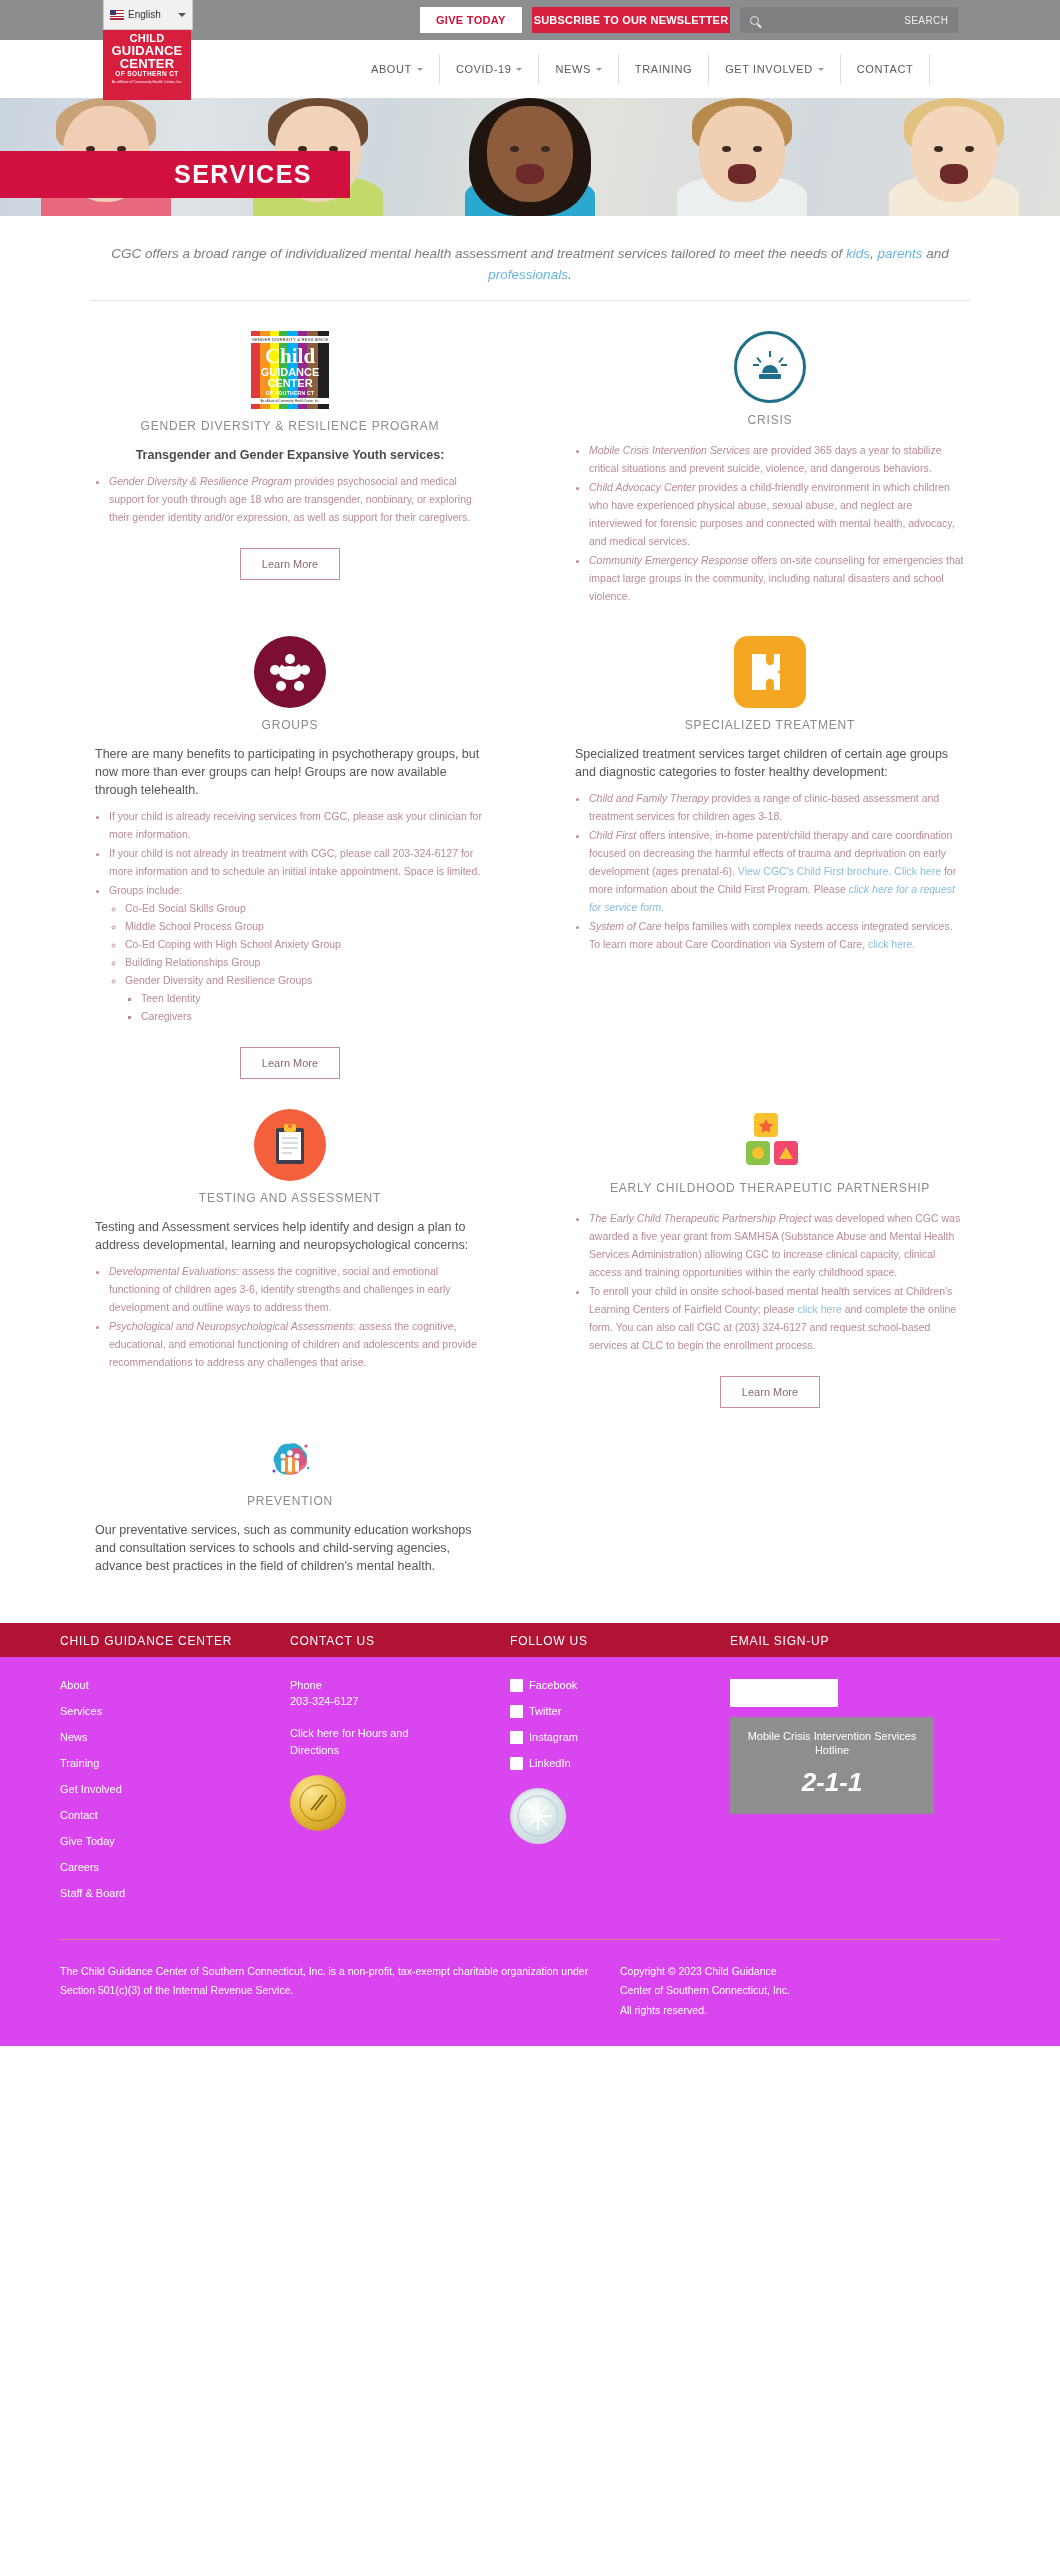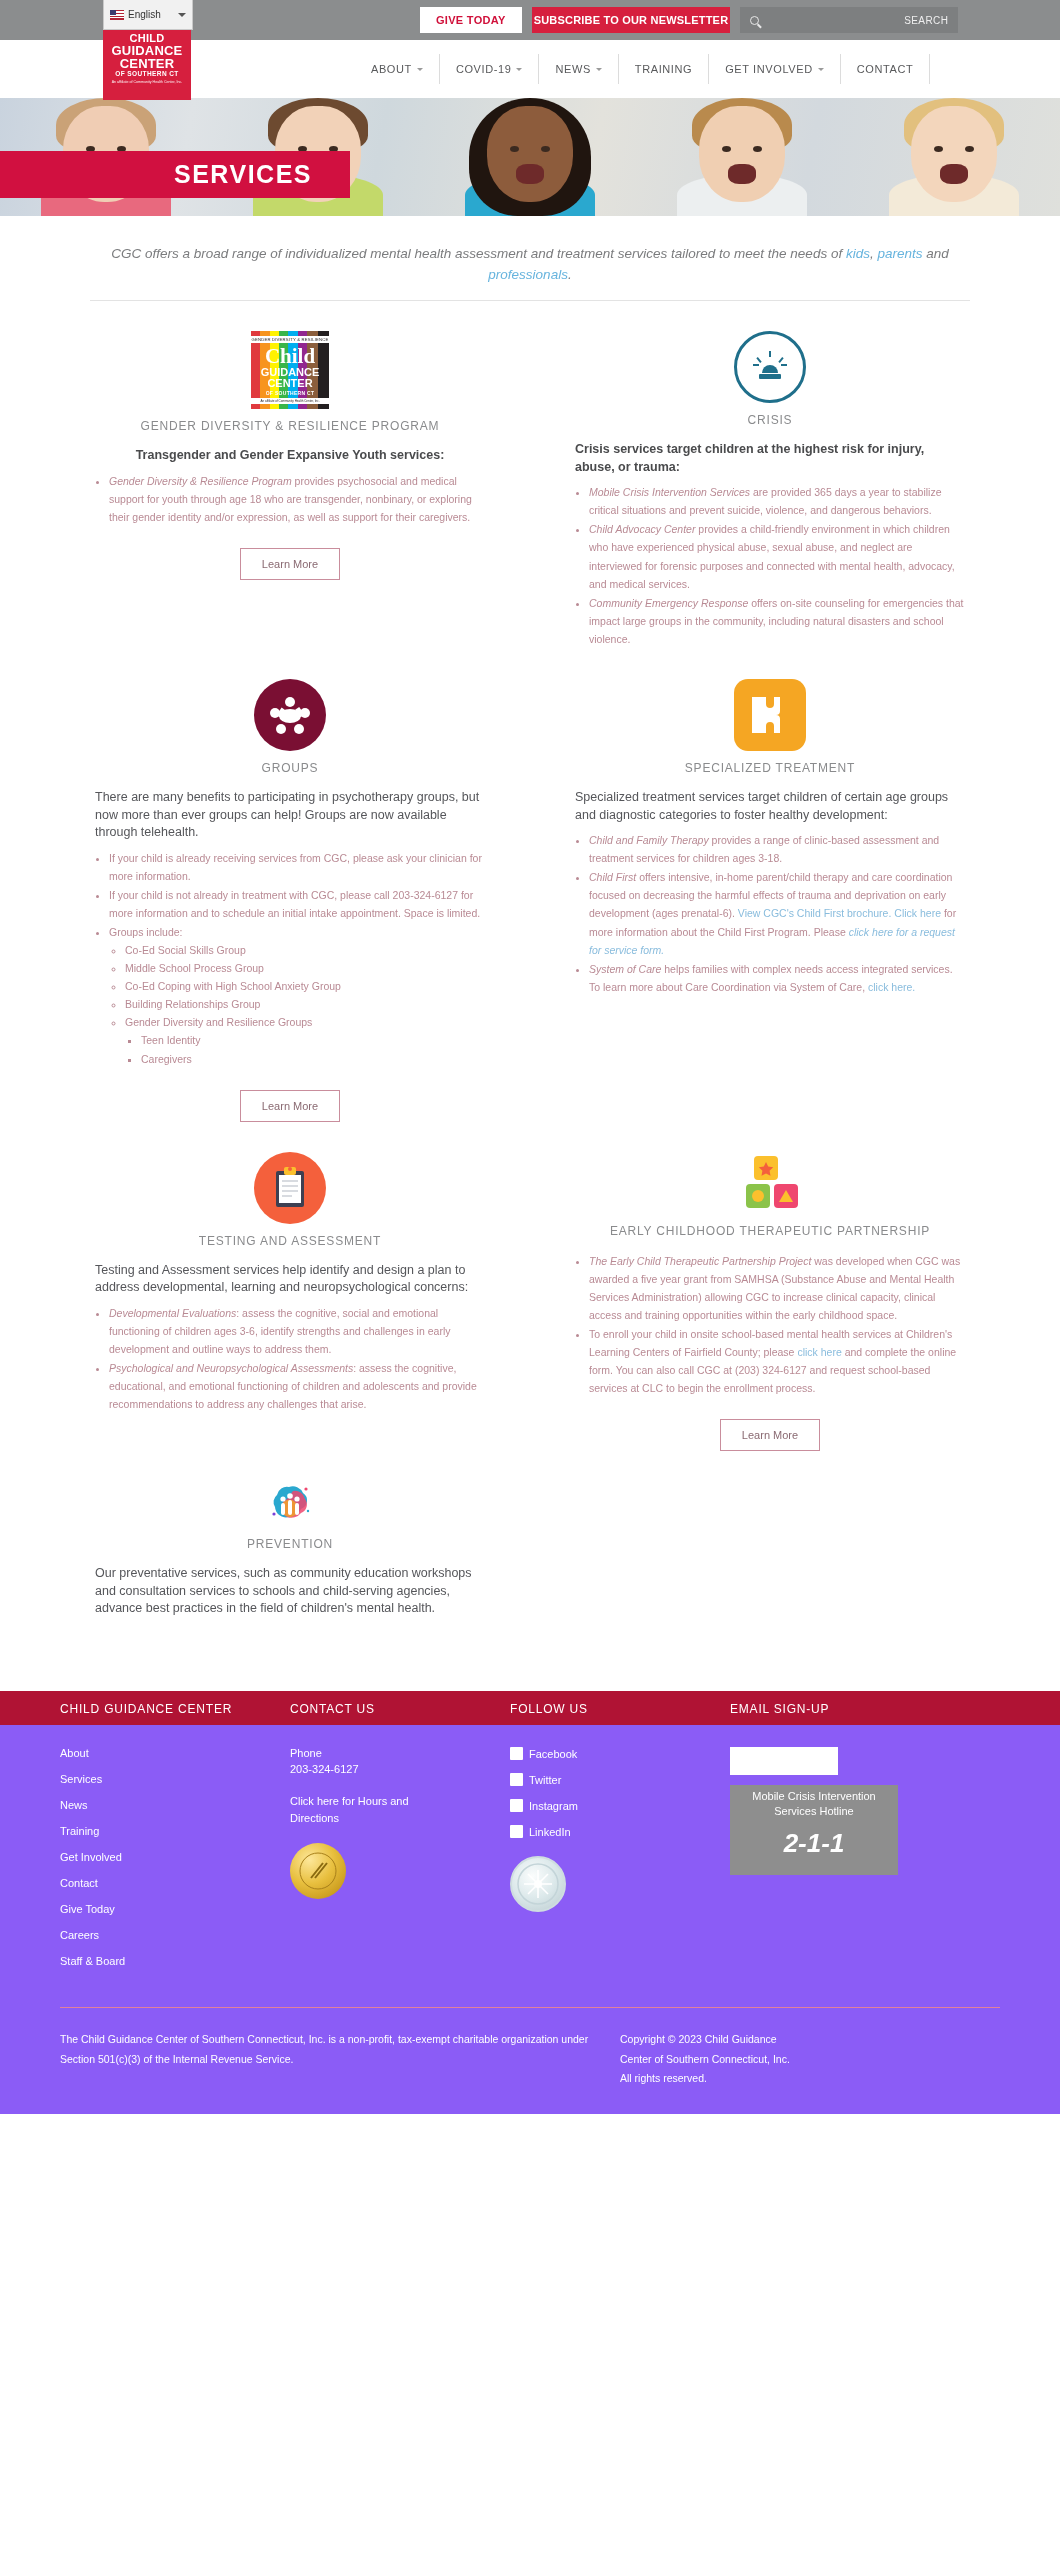--- a/index.html
+++ b/index.html
@@ -229,21 +229,21 @@
   .ico-testing { background: #f4603c; }
   .ico-prevent { width:46px; height:46px; }
 
   .ico-spec {
     width: 72px; height: 72px; border-radius: 14px; background:#f5a623;
     display:flex; align-items:center; justify-content:center;
   }
   .ico-early { width: 72px; height: 62px; position:relative; }
 
   
-  footer { margin-top: 66px; background: #8b5cf6; }
+  footer { margin-top: 40px; background: #d946ef; }
   .footer-head {
     background: #b01334; height: 34px;
     display: flex; align-items: center;
   }
   .footer-body { display: flex; padding-bottom: 26px; }
   .fcol { padding-top: 22px; }
   .fh-title {
     color: #fff; font-size: 12px; letter-spacing: .8px;
   }
   .fcol a, .fcol div.flink {
@@ -257,22 +257,22 @@
   .social-ico {
     width: 13px; height: 13px; background:#fff; color:#ce1739;
     font-size: 9px; font-weight: bold; display:flex; align-items:center;
     justify-content:center; border-radius:1px; flex:none;
   }
   .social-row span { color:#fff; font-size: 11px; }
   .email-input {
     width: 108px; height: 28px; background:#fff; border:none; display:block;
   }
   .hotline {
-    margin-top: 10px; width: 168px; background: #8e8e8e; color: #fff;
-    text-align: center; padding: 4px 8px 16px;
+    margin-top: 10px; width: 204px; background: #8e8e8e; color: #fff;
+    text-align: center; padding: 12px 8px 16px;
   }
   .hotline .ht { font-size: 11px; line-height: 1.3; }
   .hotline .hn { font-size: 26px; font-weight: bold; margin-top: 10px; font-style: italic; }
 
   .seal-gold {
     width: 56px; height: 56px; border-radius: 50%; margin-top: 16px;
     background: radial-gradient(circle at 35% 30%, #fde79a 0%, #e8bf3e 45%, #b8860b 100%);
     display:flex; align-items:center; justify-content:center;
     color:#8a6a10; font-size:5px; text-align:center; line-height:1.1;
   }
@@ -425,21 +425,20 @@
           <rect x="9" y="25" width="22" height="5" rx="1" fill="#1f6f8b"></rect>
           <rect x="19" y="2" width="2" height="6" fill="#1f6f8b"></rect>
           <rect x="8" y="8" width="2" height="6" fill="#1f6f8b" transform="rotate(-40 9 11)"></rect>
           <rect x="30" y="8" width="2" height="6" fill="#1f6f8b" transform="rotate(40 31 11)"></rect>
           <rect x="3" y="15" width="6" height="2" fill="#1f6f8b"></rect>
           <rect x="31" y="15" width="6" height="2" fill="#1f6f8b"></rect>
         </svg>
       </div>
     </div>
     <div class="svc-title">CRISIS</div>
-    <div class="svc-lead" style="font-weight:bold;color:#4a4b4d;font-size:12.5px;">Crisis services target children at the highest risk for injury, abuse, or trauma:</div>
     <ul class="svc-list">
       <li><em>Mobile Crisis Intervention Services</em> are provided 365 days a year to stabilize critical situations and prevent suicide, violence, and dangerous behaviors.</li>
       <li><em>Child Advocacy Center</em> provides a child-friendly environment in which children who have experienced physical abuse, sexual abuse, and neglect are interviewed for forensic purposes and connected with mental health, advocacy, and medical services.</li>
       <li><em>Community Emergency Response</em> offers on-site counseling for emergencies that impact large groups in the community, including natural disasters and school violence.</li>
     </ul>
   </div>
 
   <div class="cell">
     <div class="icon-wrap">
       <div class="ico-circle ico-groups">

